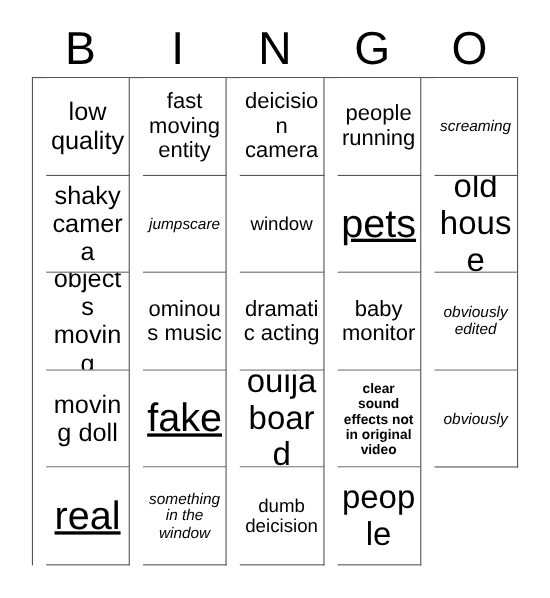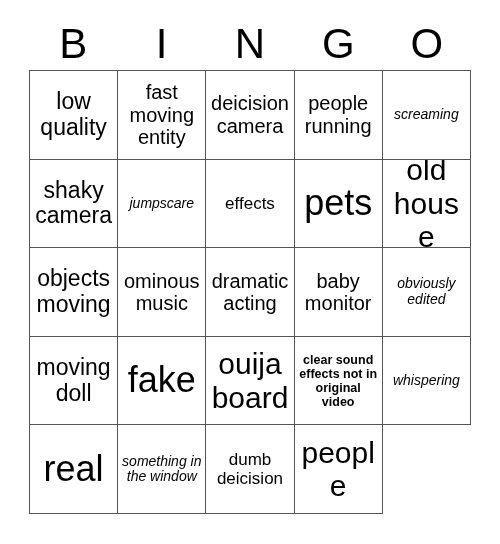--- a/index.html
+++ b/index.html
@@ -64,34 +64,35 @@
   .bingo-cell {
     box-sizing: border-box;
     border-right: 1px solid #555555;
     border-bottom: 1px solid #555555;
     display: flex;
     align-items: center;
     justify-content: center;
     padding: 2px 3px;
     overflow: hidden;
     background: #ffffff;
+    margin-left: 12px;
   }
 
   .cell-text {
     display: block;
     width: 100%;
     text-align: center;
     line-height: 1.12;
     color: #000000;
     word-wrap: break-word;
     hyphens: none;
   }
 
   
-  .sz-xxl .cell-text { font-size: 36px; }
+  .sz-xxl .cell-text { font-size: 36px; text-decoration: underline; }
   .sz-xl  .cell-text { font-size: 30px; }
   .sz-l   .cell-text { font-size: 23px; }
   .sz-m   .cell-text { font-size: 20px; }
   .sz-s   .cell-text { font-size: 17px; }
   .sz-xs  .cell-text { font-size: 14px; font-style: italic; }
   .sz-xxs .cell-text { font-size: 12.5px; font-weight: bold; }
 </style>
 </head>
 <body>
 
@@ -123,21 +124,21 @@
       <span class="cell-text">screaming</span>
     </div>
 
     <div class="bingo-cell sz-l">
       <span class="cell-text">shaky camera</span>
     </div>
     <div class="bingo-cell sz-xs">
       <span class="cell-text">jumpscare</span>
     </div>
     <div class="bingo-cell sz-s">
-      <span class="cell-text">effects</span>
+      <span class="cell-text">window</span>
     </div>
     <div class="bingo-cell sz-xxl">
       <span class="cell-text">pets</span>
     </div>
 
     <div class="bingo-cell sz-xl">
       <span class="cell-text">old house</span>
     </div>
     <div class="bingo-cell sz-l">
       <span class="cell-text">objects moving</span>
@@ -162,21 +163,21 @@
       <span class="cell-text">fake</span>
     </div>
     <div class="bingo-cell sz-xl">
       <span class="cell-text">ouija board</span>
     </div>
     <div class="bingo-cell sz-xxs">
       <span class="cell-text">clear sound effects not in original video</span>
     </div>
 
     <div class="bingo-cell sz-xs">
-      <span class="cell-text">whispering</span>
+      <span class="cell-text">obviously</span>
     </div>
     <div class="bingo-cell sz-xxl">
       <span class="cell-text">real</span>
     </div>
     <div class="bingo-cell sz-xs">
       <span class="cell-text">something in the window</span>
     </div>
     <div class="bingo-cell sz-s">
       <span class="cell-text">dumb deicision</span>
     </div>

